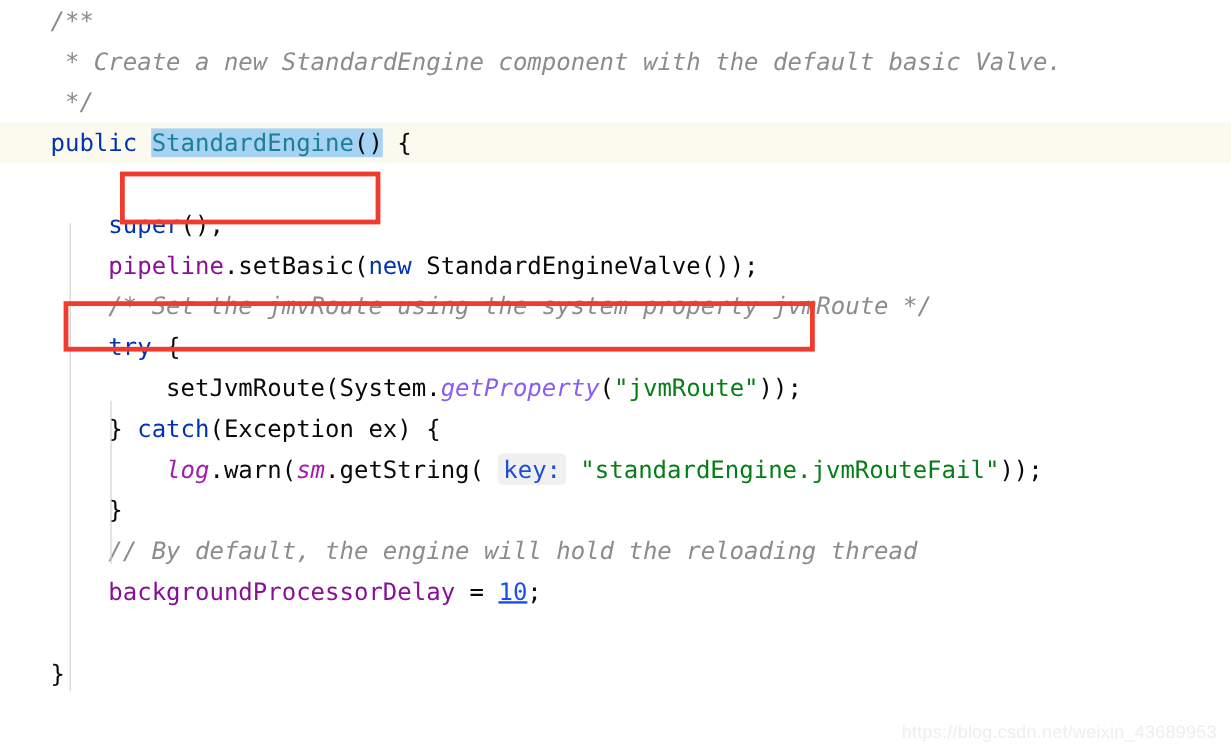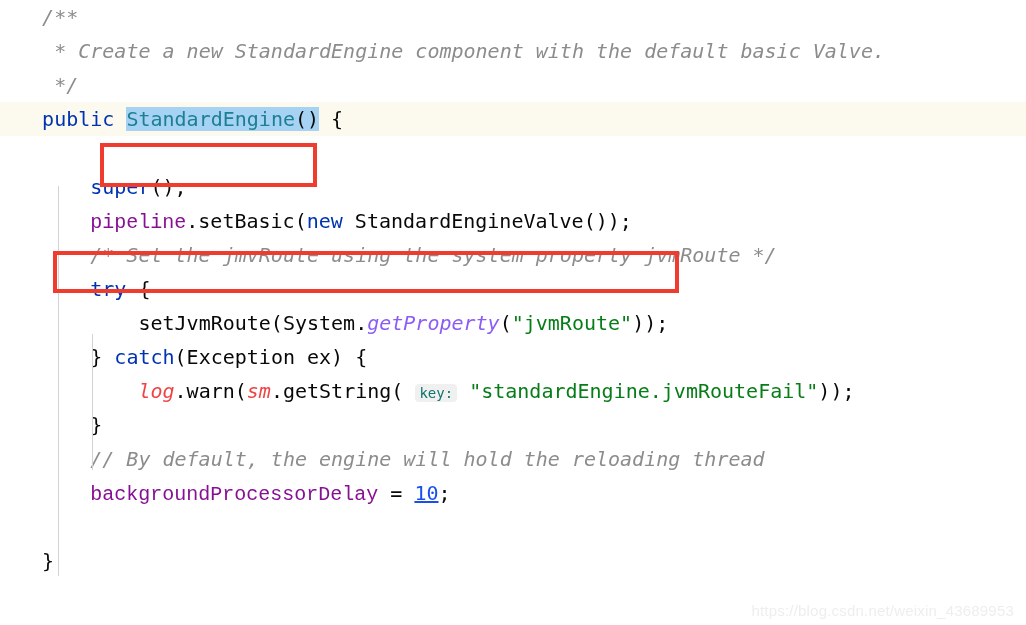--- a/index.html
+++ b/index.html
@@ -42,40 +42,40 @@
 
   .line.current {
     background: #fcf9ef;
   }
 
   
   .kw        { color: #0033b3; margin-top: 12px; }
   .comment   { color: #8c8c8c; font-style: italic; }
   .str       { color: #067d17; }
   .num       { color: #1750eb; text-decoration: underline; }
-  .field     { color: #871094; font-family: Liberation Mono, monospace; }
-  .field-i   { color: #ef4444; font-style: italic; }
+  .field     { color: #871094; }
+  .field-i   { color: #a21caf; font-style: italic; }
   .method-i  { color: #8b5cf6; font-style: italic; }
   .plain     { color: #080808; }
 
   .sel {
     background: #a6d2f4;
     color: #1d7f93;
   }
   .sel-plain {
     background: #a6d2f4;
     color: #080808;
   }
 
   .hint {
     background: #f0f0f0;
-    color: #0f766e;
+    color: #1d4ed8;
     border-radius: 4px;
     padding: 1px 4px;
-    font-size: 14px;
+    font-size: 20px;
     font-style: normal;
   }
 
   
   .guide {
     position: absolute;
     width: 1px;
     background: #d3d3d3;
   }
 

